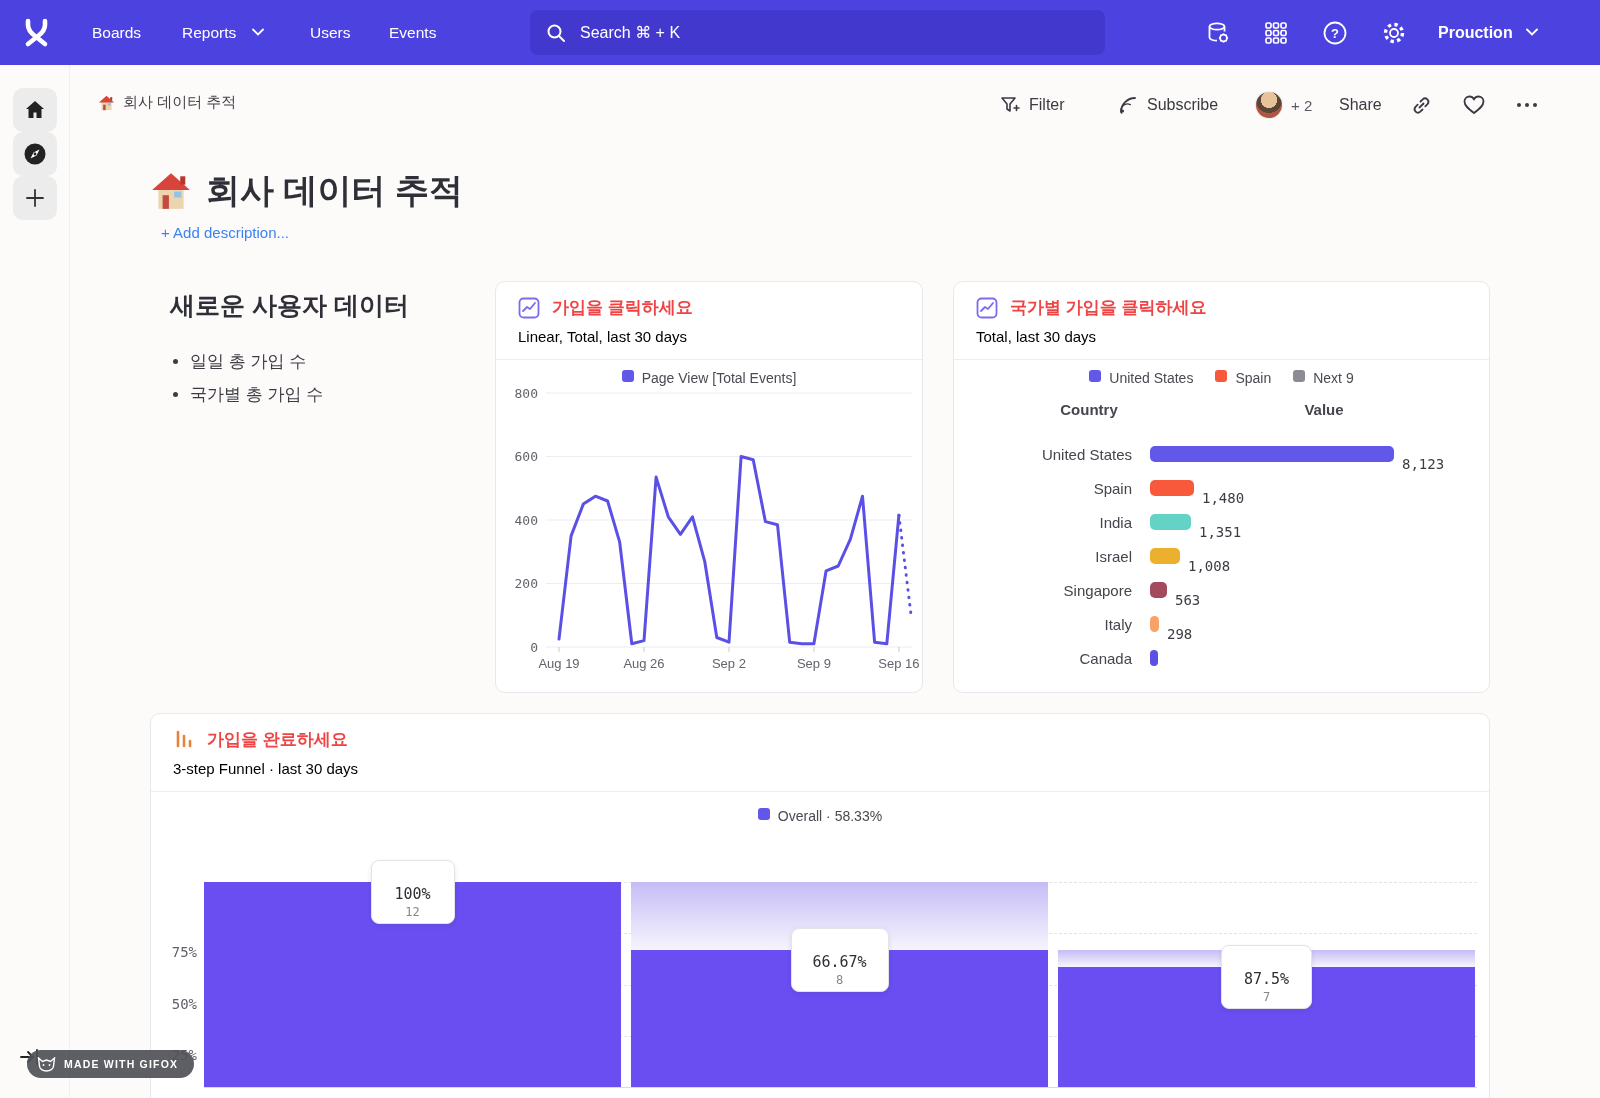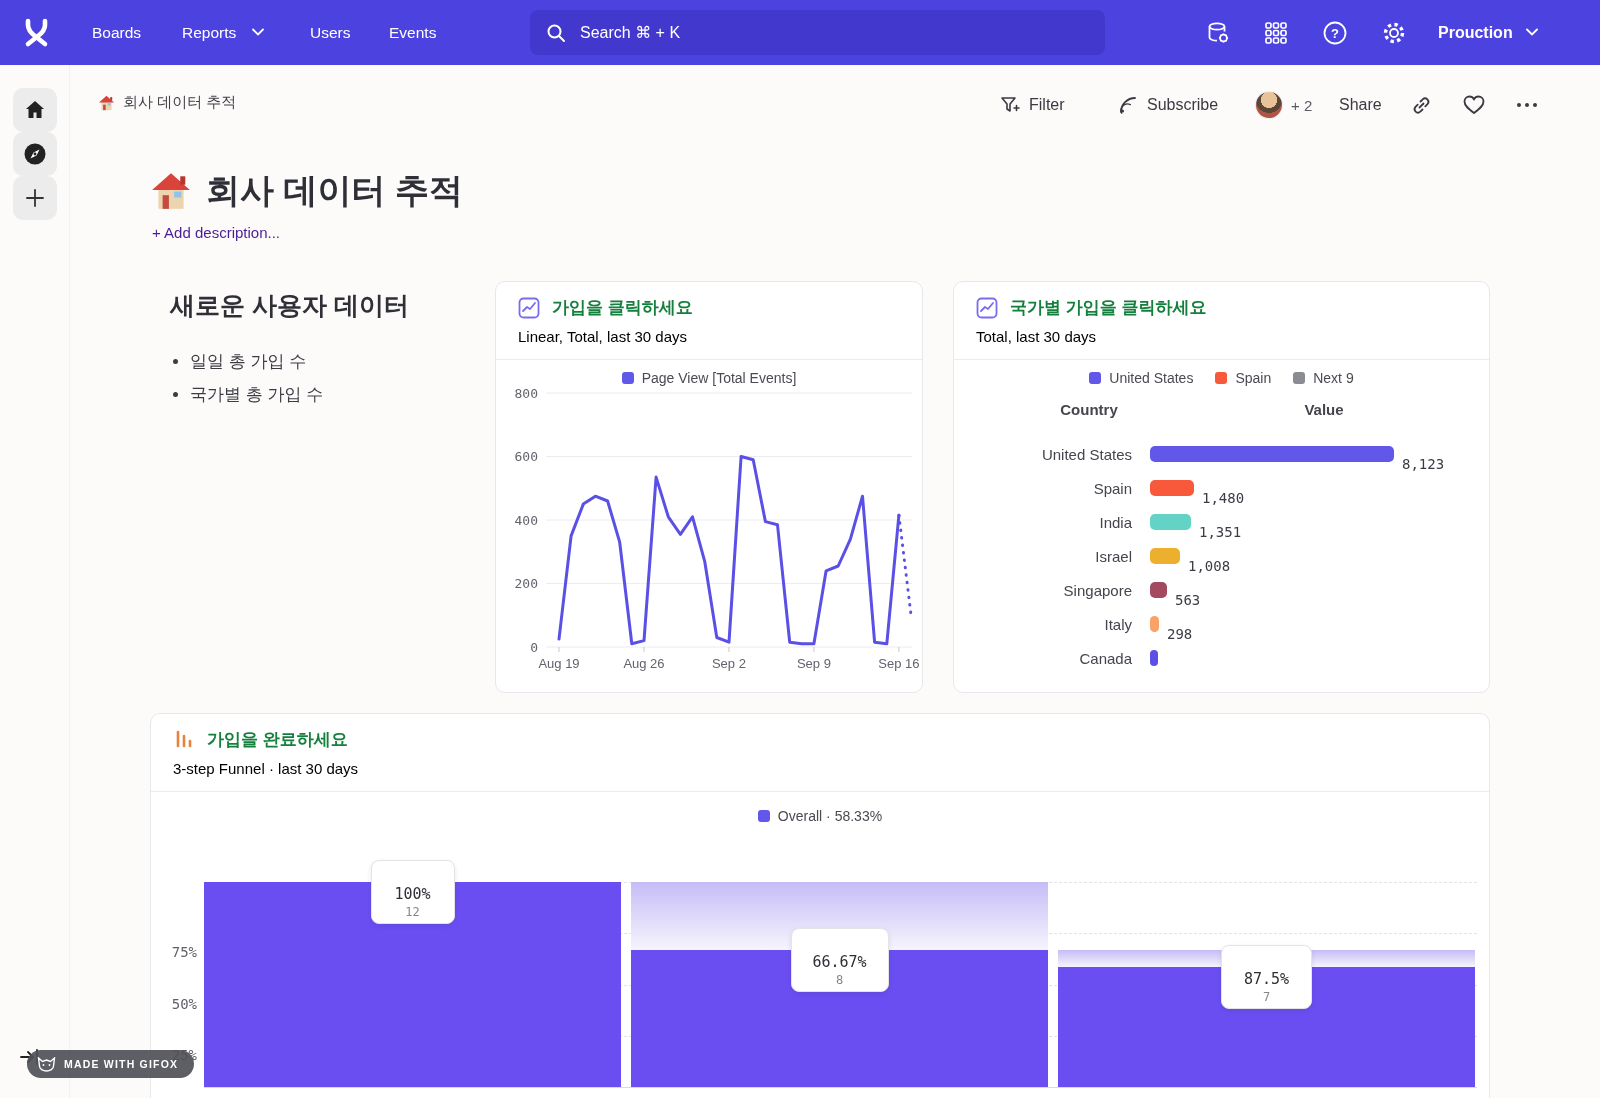--- a/index.html
+++ b/index.html
@@ -37,40 +37,40 @@
   .tb.filter{left:1000px}.tb.subscribe{left:1118px}.tb.people{left:1256px}.tb.share{left:1339px}
   .tb.icon-only{width:30px;justify-content:center;}
   .tb.link{left:1406px}.tb.heart{left:1459px}.tb.more{left:1512px}
   .avatar{width:26px;height:26px;border-radius:50%;
     background:radial-gradient(circle at 50% 30%,#e8c39a 0 36%,#5a4636 37% 58%,#b05446 59% 100%);
     box-shadow:0 0 0 1px #eee;}
 
   
   .page-title{position:absolute;left:150px;top:168px;display:flex;align-items:center;gap:14px;
     font-size:34px;font-weight:bold;color:#2f2f37;}
-  .add-desc{position:absolute;left:152px;top:224px;font-size:15px;color:#4c1d95;cursor:pointer;}
+  .add-desc{position:absolute;left:161px;top:224px;font-size:15px;color:#3b82f6;cursor:pointer;}
 
   
   .text-card{position:absolute;left:150px;top:281px;width:340px;}
   .text-card h2{margin:8px 0 0 20px;font-size:25px;font-weight:bold;color:#2f2f37;}
   .text-card ul{margin:28px 0 0 22px;padding:0 0 0 18px;font-size:17px;color:#3c3c44;}
   .text-card li{margin-bottom:10px;}
 
   
   .card{position:absolute;background:#fff;border:1px solid #e8e7eb;border-radius:10px;overflow:hidden;}
   .card.line{left:495px;top:281px;width:428px;height:412px;}
   .card.bar{left:953px;top:281px;width:537px;height:412px;}
   .card.funnel{left:150px;top:713px;width:1340px;height:400px;}
   .card-head{position:absolute;left:22px;top:14px;display:flex;align-items:center;gap:12px;
-    font-size:17px;font-weight:bold;color:#15803d;}
+    font-size:17px;font-weight:bold;color:#ef4444;}
   .card-sub{position:absolute;left:22px;top:46px;font-size:15px;color:#000000;}
   .card-div{position:absolute;left:0;right:0;top:77px;height:1px;background:#ededf1;}
   .legend{position:absolute;left:0;right:0;top:88px;display:flex;justify-content:center;gap:22px;
     font-size:14px;color:#4a4a52;}
-  .legend .it{display:flex;align-items:center;gap:8px;}
+  .legend .it{display:flex;gap:8px;}
   .sq{width:12px;height:12px;border-radius:3px;display:inline-block;}
 
   
   .bar-header{position:absolute;top:119px;font-size:15px;font-weight:bold;color:#45454d;}
   .bar-header.c1{left:60px;width:150px;text-align:center;}
   .bar-header.c2{left:330px;width:80px;text-align:center;}
   .bar-rows{position:absolute;left:0;top:155px;width:537px;}
   .brow{display:flex;align-items:center;height:34px;}
   .brow .lbl{width:196px;text-align:right;padding-right:18px;font-size:15px;color:#45454d;flex:none;}
   .brow .bbar{height:16px;border-radius:5px;flex:none;}

